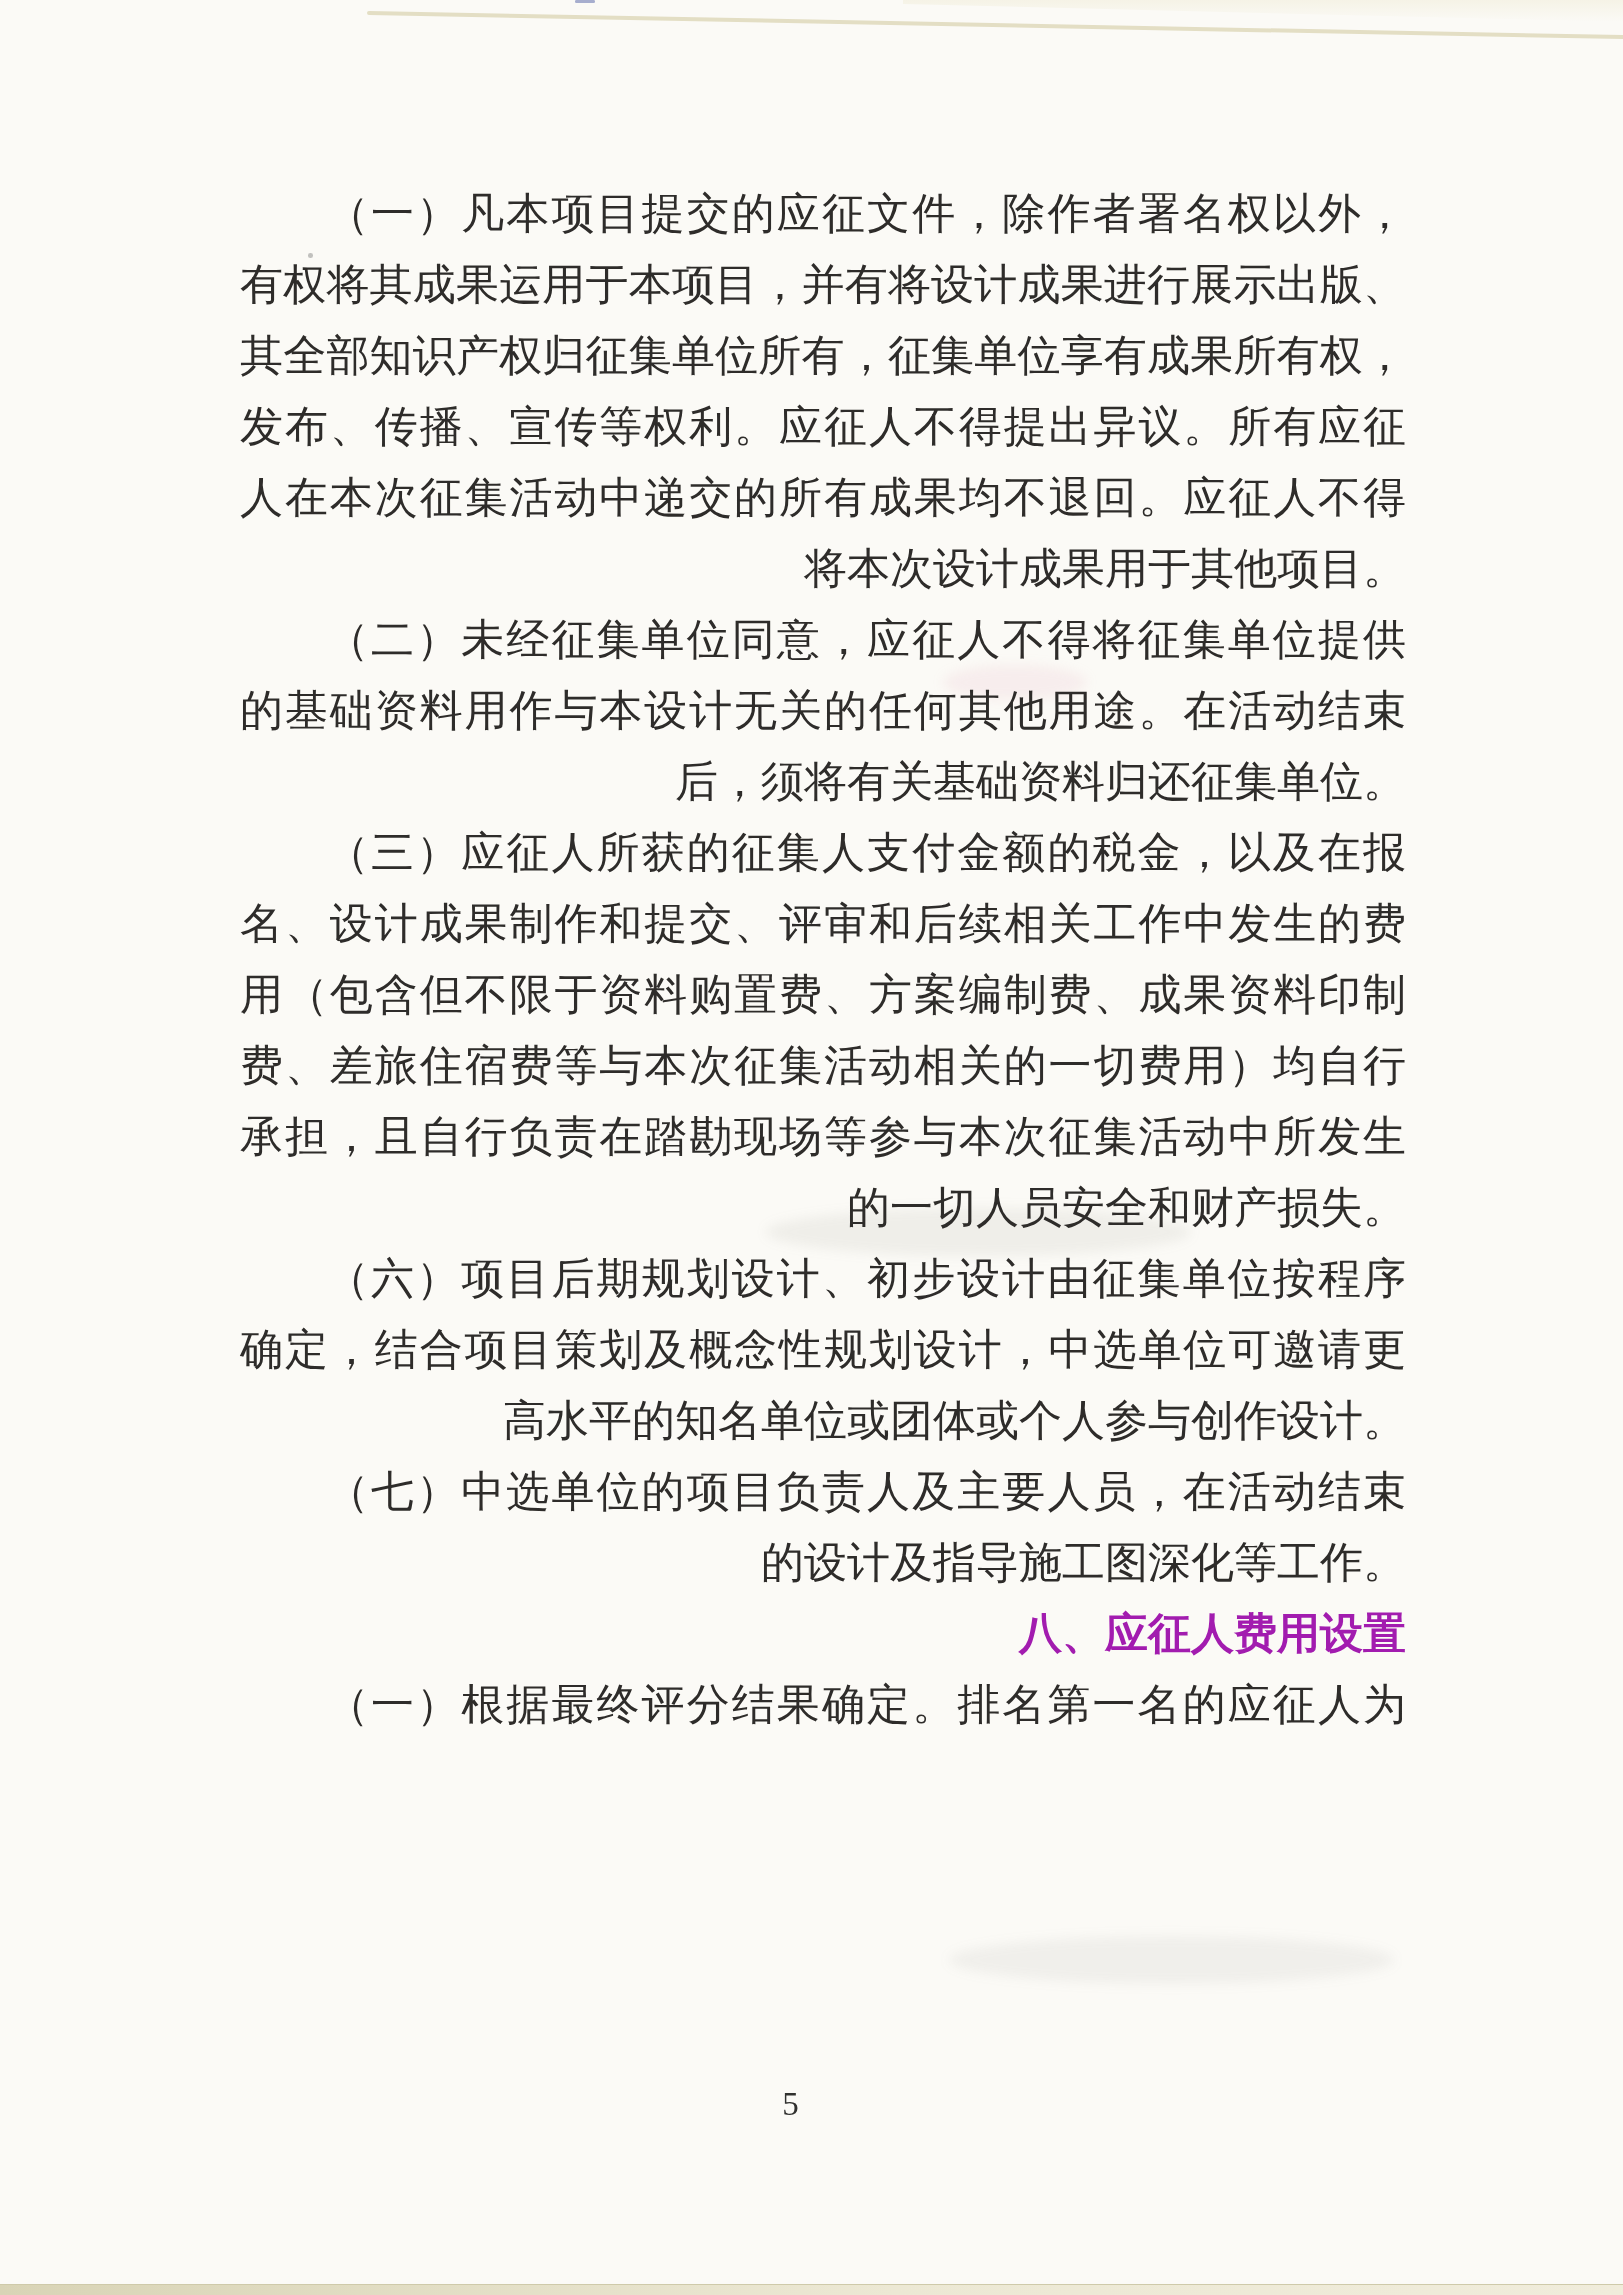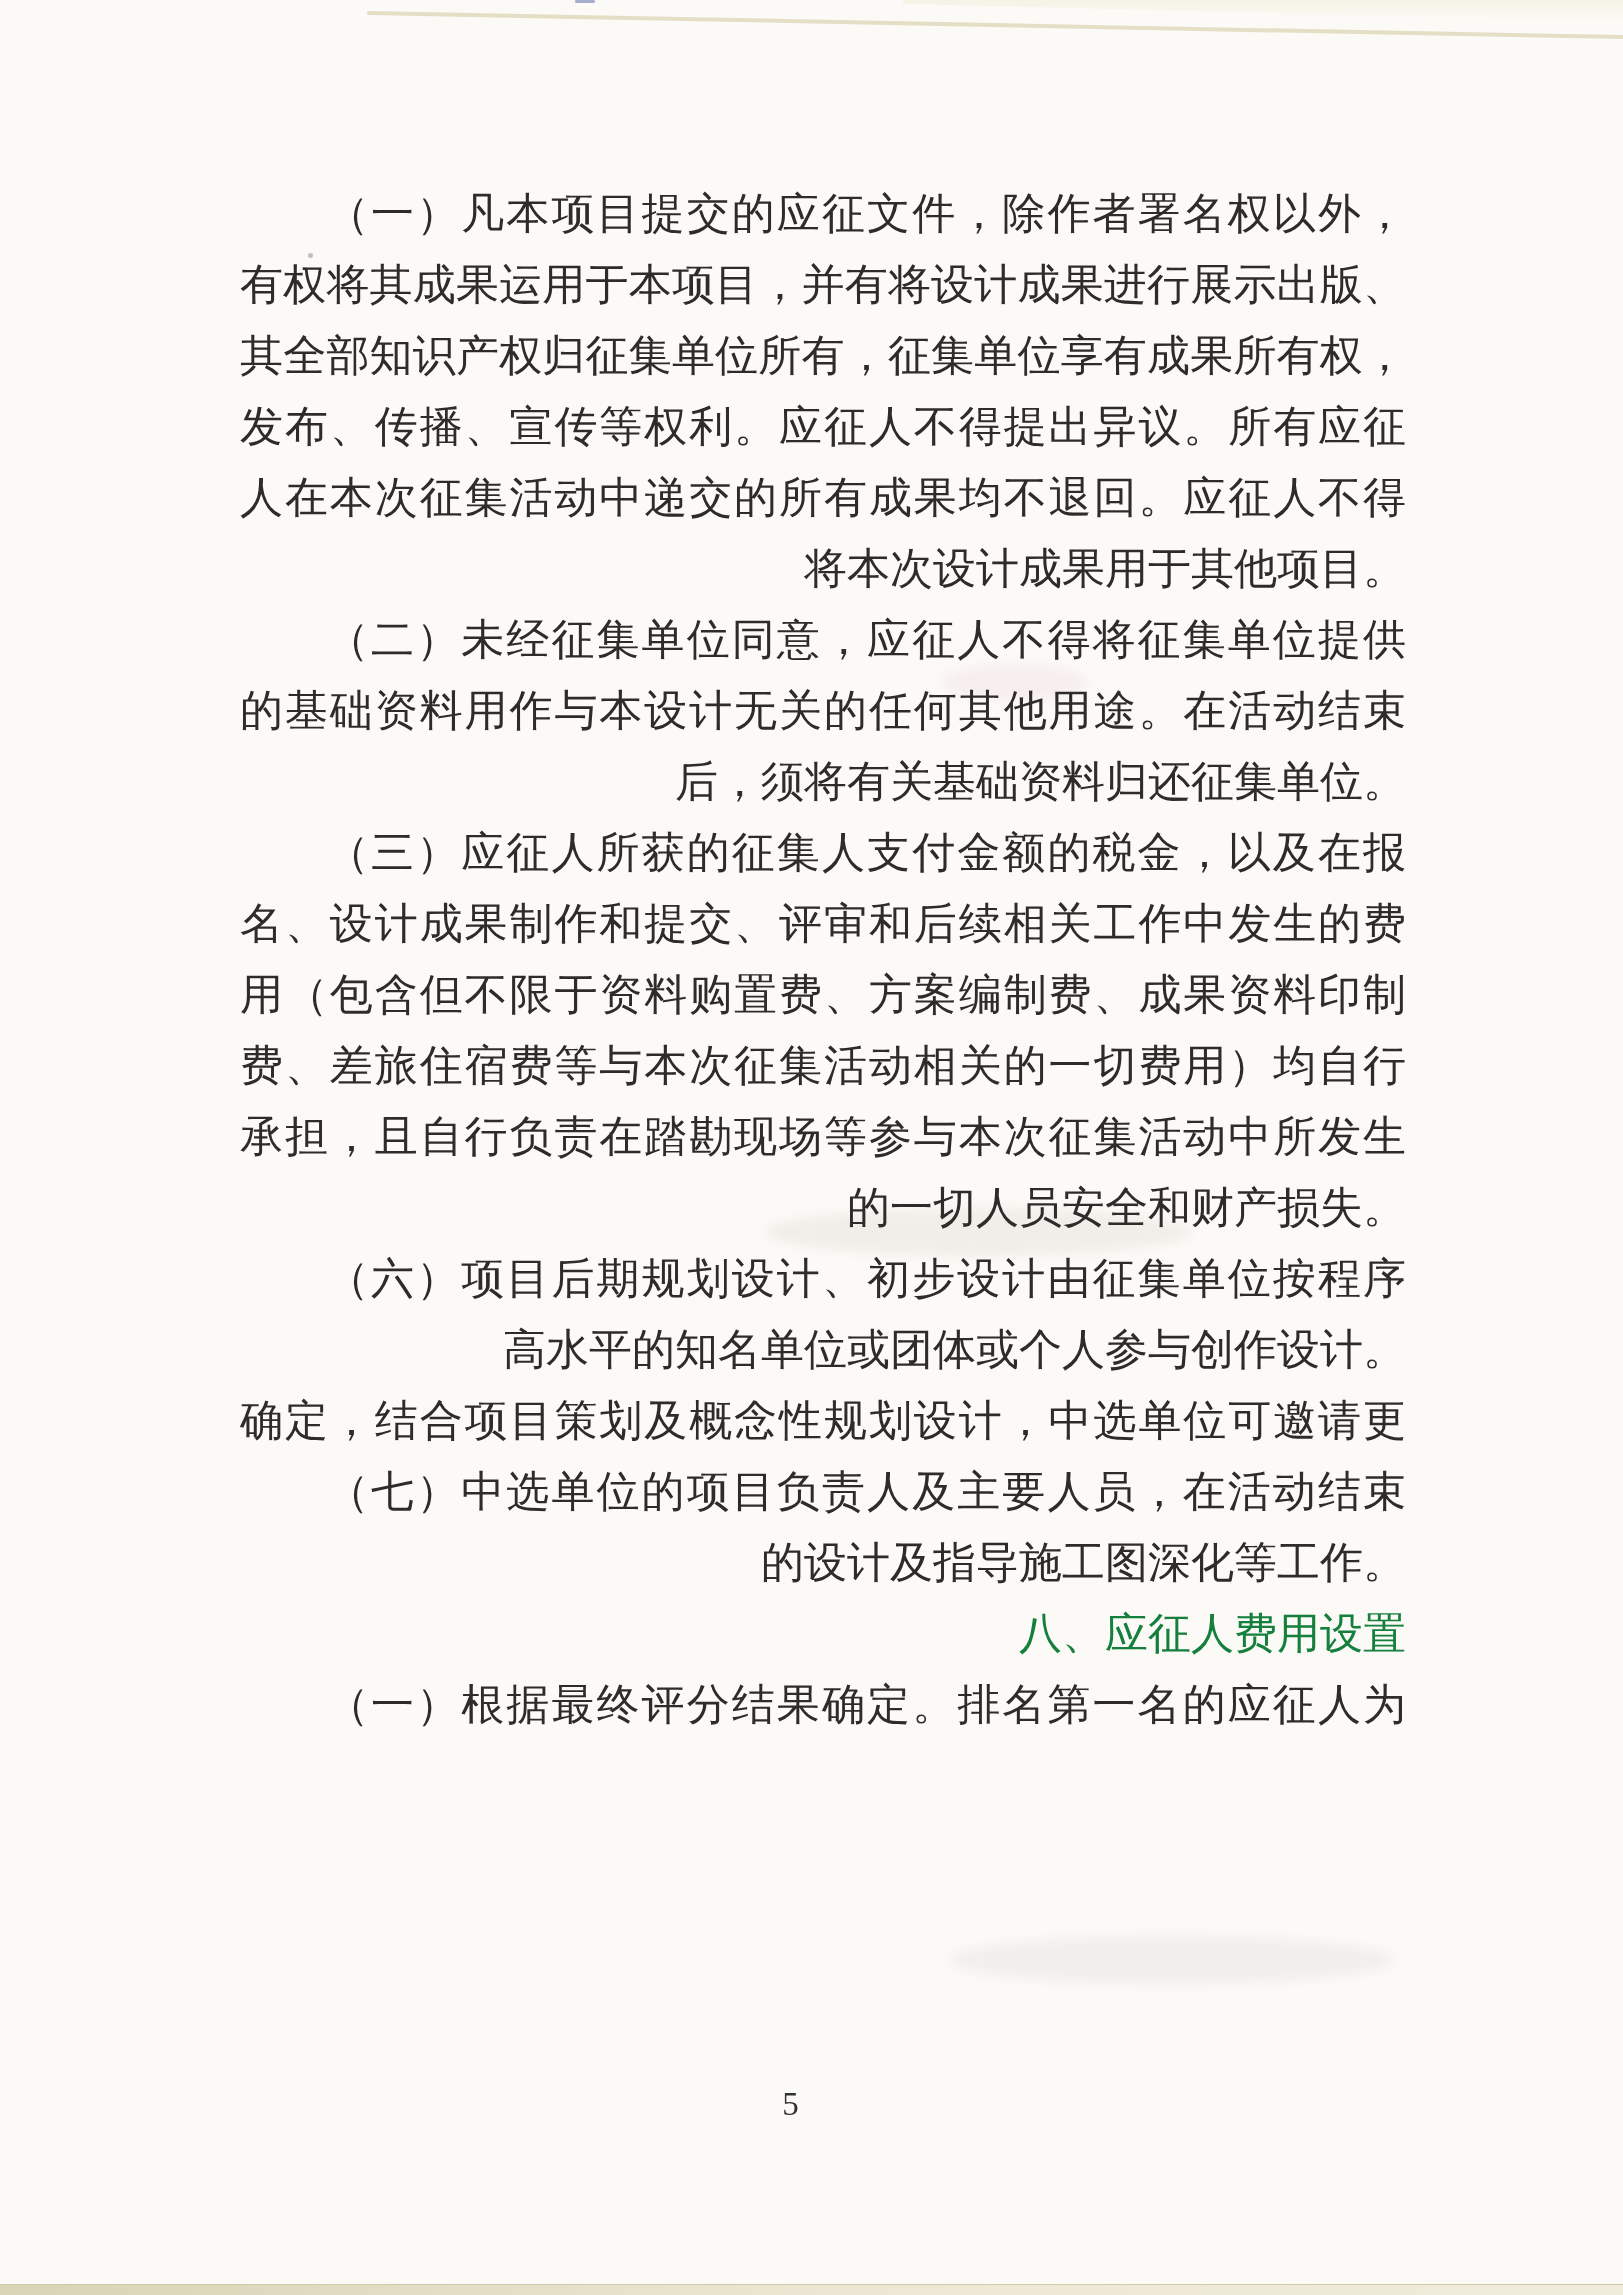--- a/index.html
+++ b/index.html
@@ -35,21 +35,21 @@
     letter-spacing: 0;
     color: #2e2c2a;
   }
   .line.just {
     white-space: normal;
     text-align: justify;
     text-align-last: justify;
     -moz-text-align-last: justify;
   }
   .line.indent { text-indent: 2em; }
-  .line.heading { font-weight: 400; color: #15803d; }
+  .line.heading { font-weight: 700; color: #a21caf; }
 
   
   .page-number {
     position: absolute;
     left: 758px;
     top: 2085px;
     width: 65px;
     text-align: center;
     font-size: 33px;
     line-height: 39px;
@@ -154,22 +154,22 @@
       <div class="line just">用（包含但不限于资料购置费、方案编制费、成果资料印制</div>
       <div class="line just">费、差旅住宿费等与本次征集活动相关的一切费用）均自行</div>
       <div class="line just">承担，且自行负责在踏勘现场等参与本次征集活动中所发生</div>
       <div class="line">的一切人员安全和财产损失。</div>
     </div>
 
 
 
     <div class="para">
       <div class="line just indent">（六）项目后期规划设计、初步设计由征集单位按程序</div>
+      <div class="line just">确定，结合项目策划及概念性规划设计，中选单位可邀请更</div>
       <div class="line">高水平的知名单位或团体或个人参与创作设计。</div>
-      <div class="line just">确定，结合项目策划及概念性规划设计，中选单位可邀请更</div>
     </div>
 
     <div class="para">
       <div class="line just indent">（七）中选单位的项目负责人及主要人员，在活动结束</div>
       <div class="line">的设计及指导施工图深化等工作。</div>
     </div>
 
     <div class="para">
       <div class="line indent heading">八、应征人费用设置</div>
     </div>

